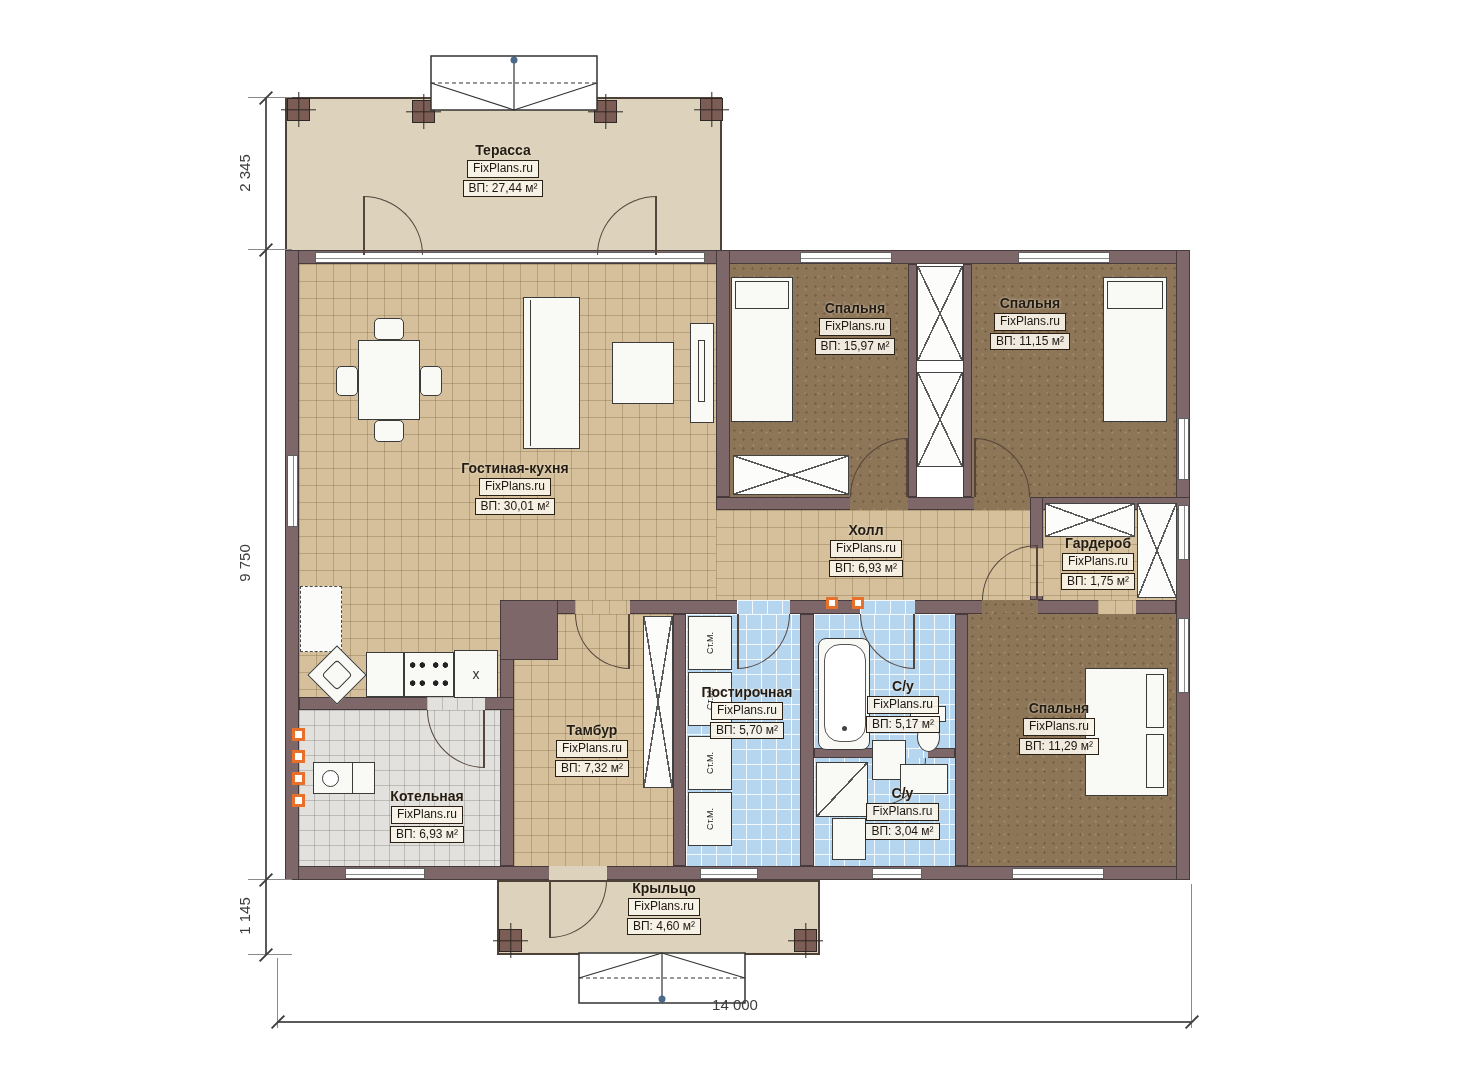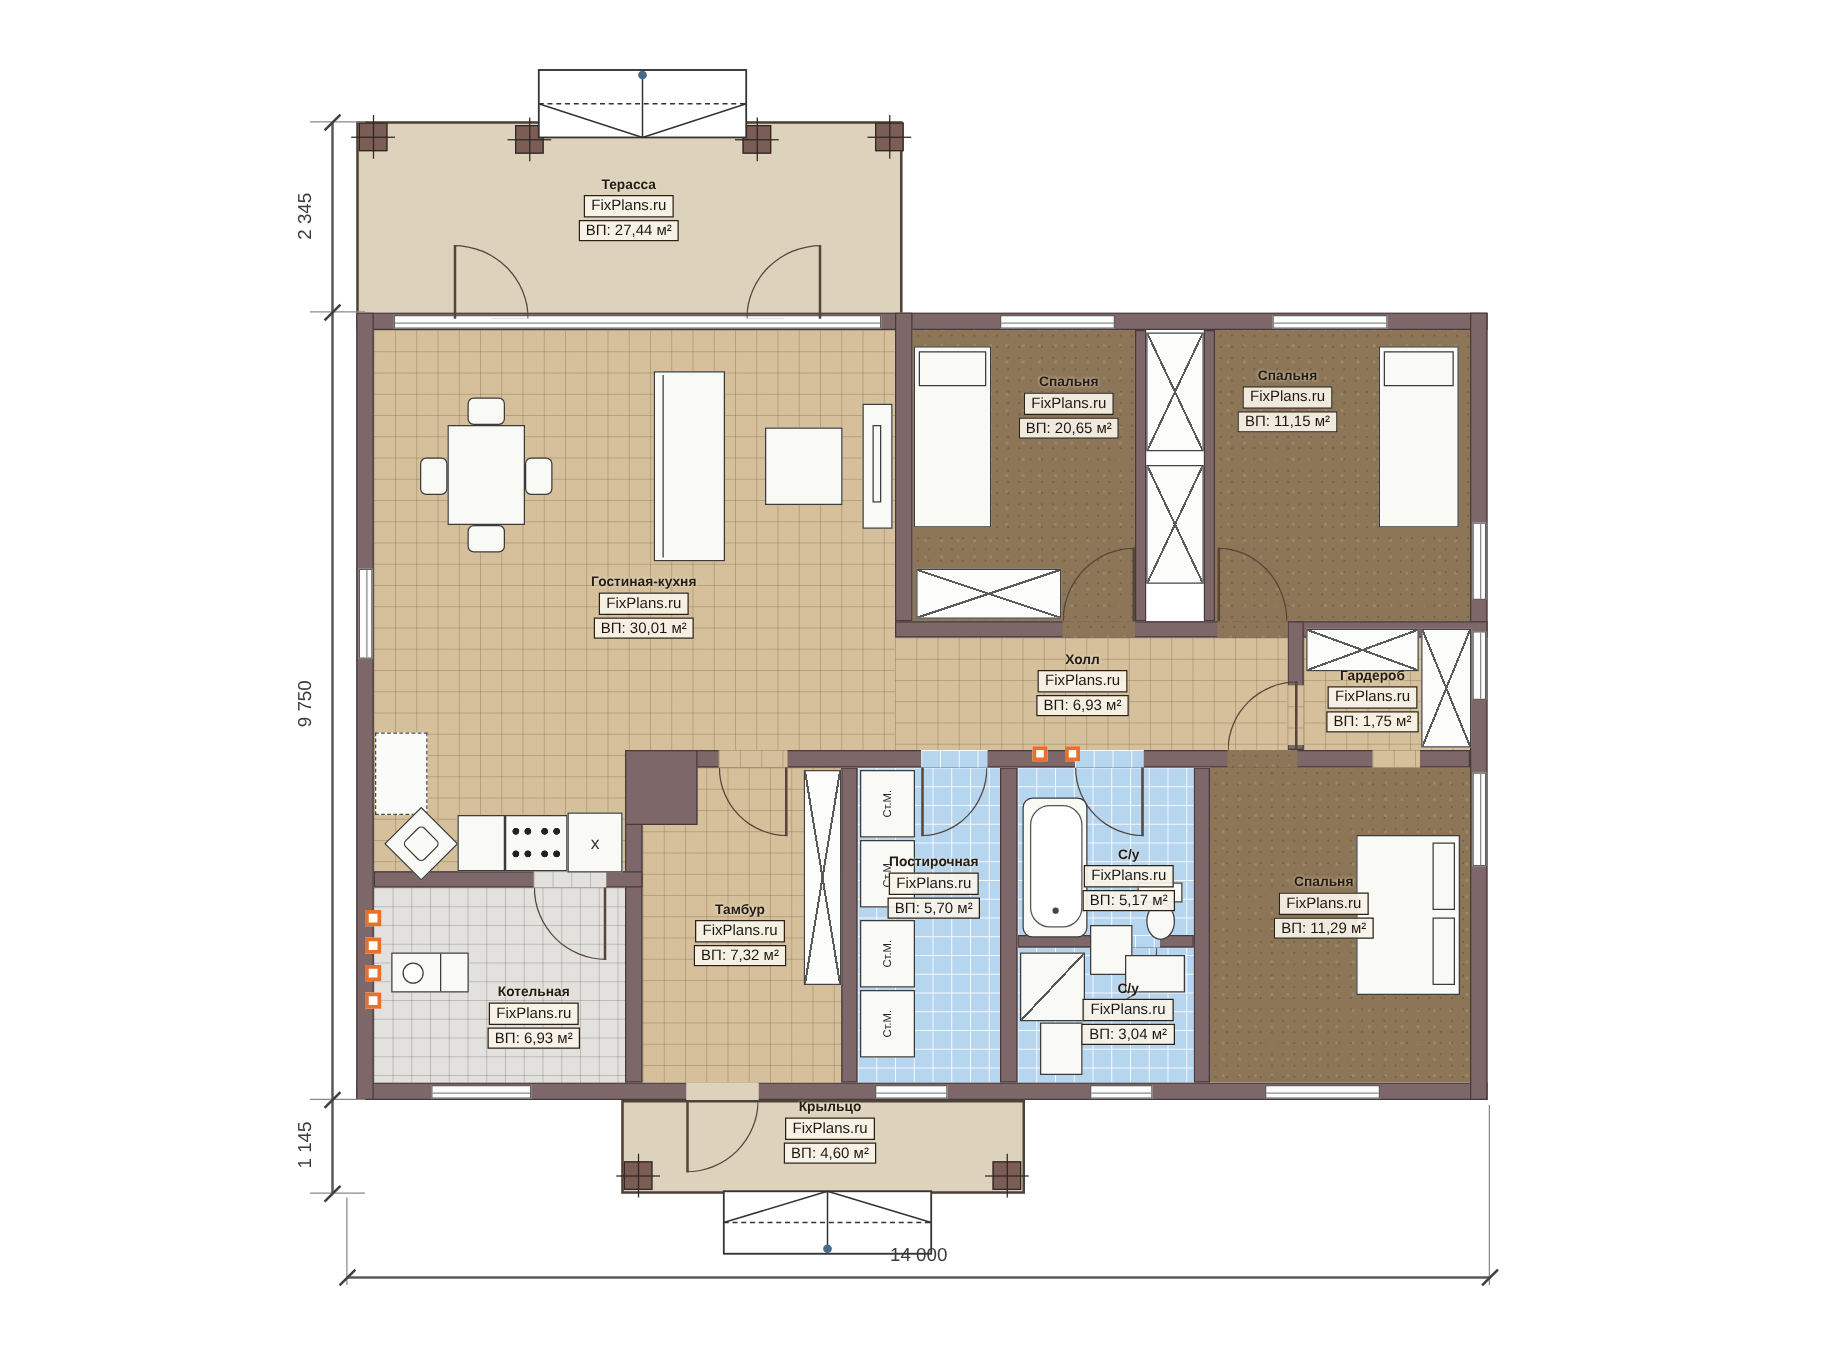--- a/index.html
+++ b/index.html
@@ -43,21 +43,21 @@
   .xbox{background:#fcfcfa;border:1.3px solid #434343;box-sizing:border-box;background-image:
      linear-gradient(to top right, transparent calc(50% - .8px), #5a5a5a calc(50% - .8px), #5a5a5a calc(50% + .8px), transparent calc(50% + .8px)),
      linear-gradient(to bottom right, transparent calc(50% - .8px), #5a5a5a calc(50% - .8px), #5a5a5a calc(50% + .8px), transparent calc(50% + .8px));}
   .dashedbox{background:#fbfbf9;border:1.3px dashed #4a4a4a;box-sizing:border-box;}
   
   .post{background:#7b5d55;border:1.5px solid #2f2724;box-sizing:border-box;}
   .post::before{content:'';position:absolute;left:50%;top:-7px;bottom:-7px;width:1.4px;background:#2f2724;transform:translateX(-50%);}
   .post::after{content:'';position:absolute;top:50%;left:-7px;right:-7px;height:1.4px;background:#2f2724;transform:translateY(-50%);}
   
   .room-label{text-align:center;z-index:30;}
-  .room-label .rname{font-weight:700;font-size:11px;color:#241c12;white-space:nowrap;text-shadow:0 0 3px rgba(245,240,228,.8);}
+  .room-label .rname{font-weight:700;font-size:14px;color:#241c12;white-space:nowrap;text-shadow:0 0 3px rgba(245,240,228,.8);}
   .label-box{border:1.5px solid #2a2015;background:rgba(248,244,233,.92);font-size:12px;line-height:1.3;
              padding:0 5px;margin:2px auto 0;width:max-content;white-space:nowrap;color:#1d1712;}
   
   .dimline{background:#5a5a5a;}
   .extline{background:#8a8a8a;}
   .dtick{width:18px;height:2px;background:#3f3f3f;transform:translate(-50%,-50%) rotate(-45deg);}
   .dimtext{font-size:15px;color:#3c3c3c;text-align:center;}
   .rot{transform:rotate(-90deg);}
   
   .omark{background:#fff;border:3.5px solid #e8702a;box-sizing:border-box;}
@@ -253,21 +253,21 @@
   </svg>
 
   <div class="abs room-label" style="left:433px;top:142px;width:140px;">
     <div class="rname">Терасса</div>
     <div class="label-box">FixPlans.ru</div>
     <div class="label-box">ВП: 27,44 м²</div>
   </div>
   <div class="abs room-label" style="left:795px;top:300px;width:120px;">
     <div class="rname">Спальня</div>
     <div class="label-box">FixPlans.ru</div>
-    <div class="label-box">ВП: 20,65 м²</div>
+    <div class="label-box">ВП: 15,97 м²</div>
   </div>
   <div class="abs room-label" style="left:970px;top:295px;width:120px;">
     <div class="rname">Спальня</div>
     <div class="label-box">FixPlans.ru</div>
     <div class="label-box">ВП: 11,15 м²</div>
   </div>
   <div class="abs room-label" style="left:440px;top:460px;width:150px;">
     <div class="rname">Гостиная-кухня</div>
     <div class="label-box">FixPlans.ru</div>
     <div class="label-box">ВП: 30,01 м²</div>

